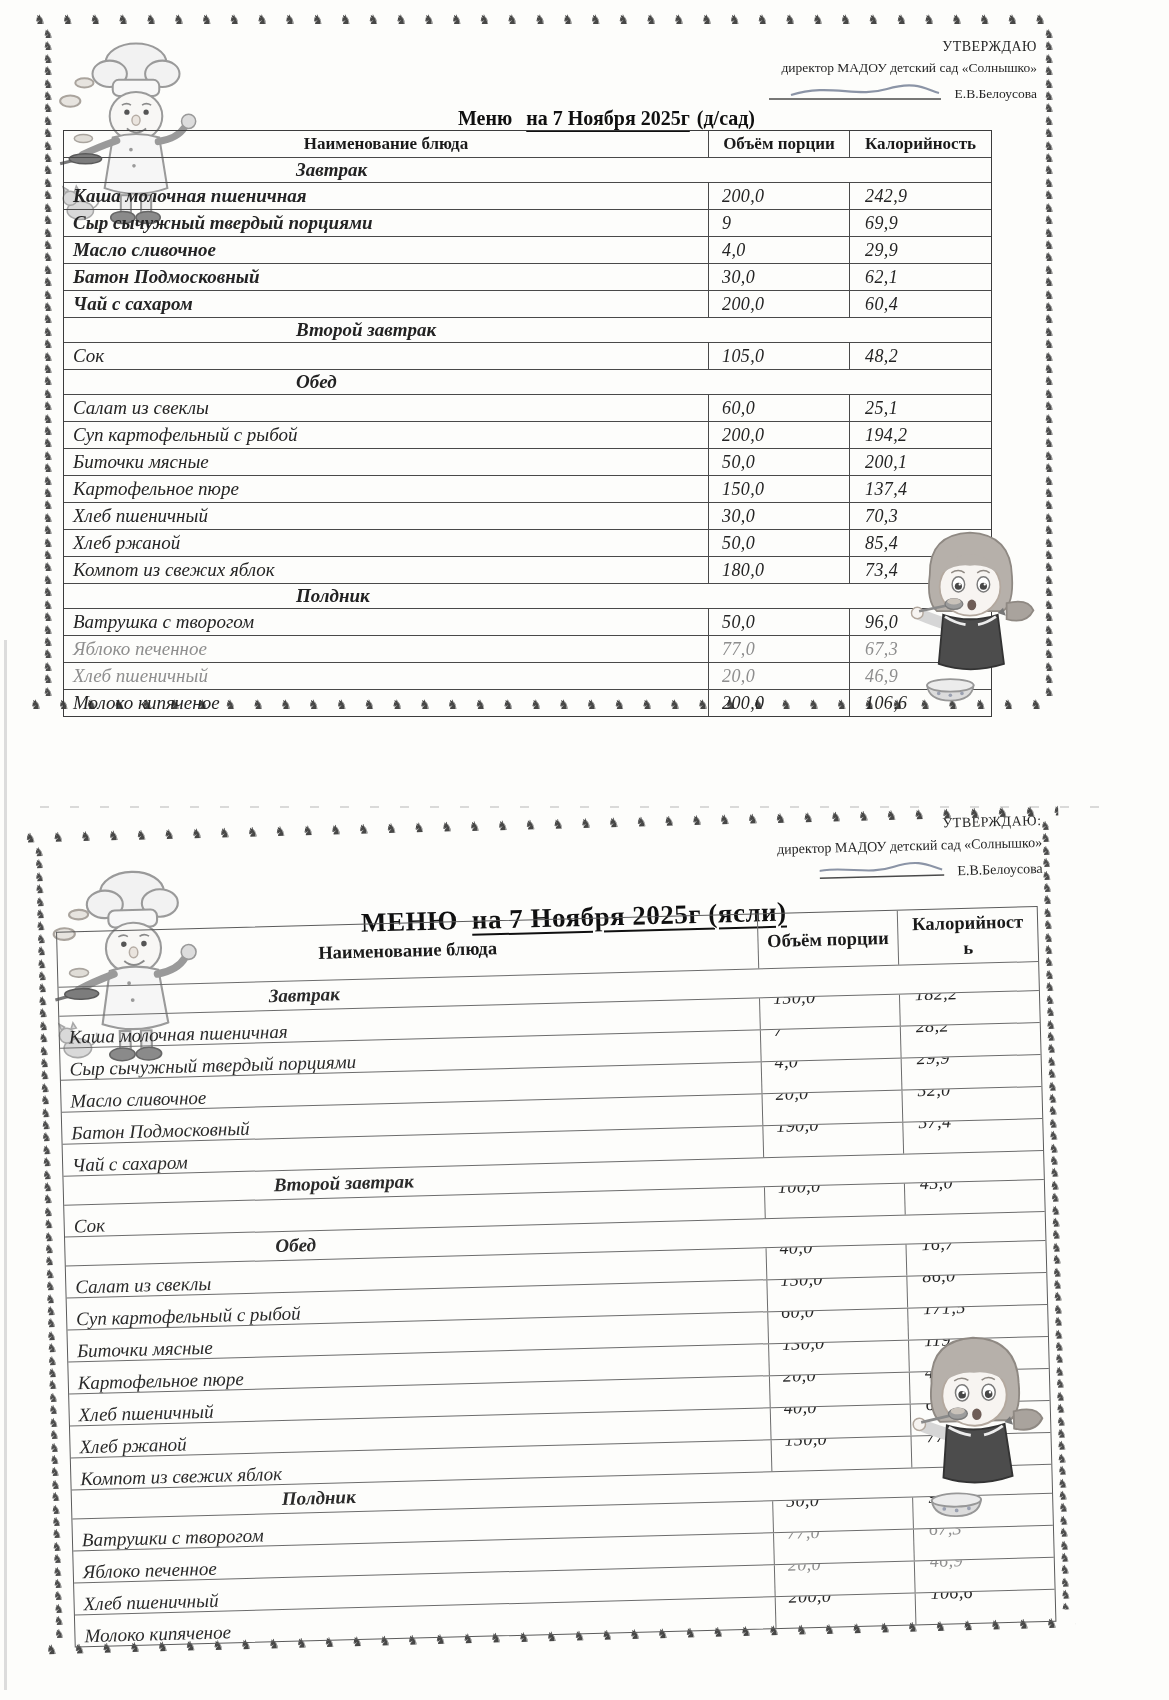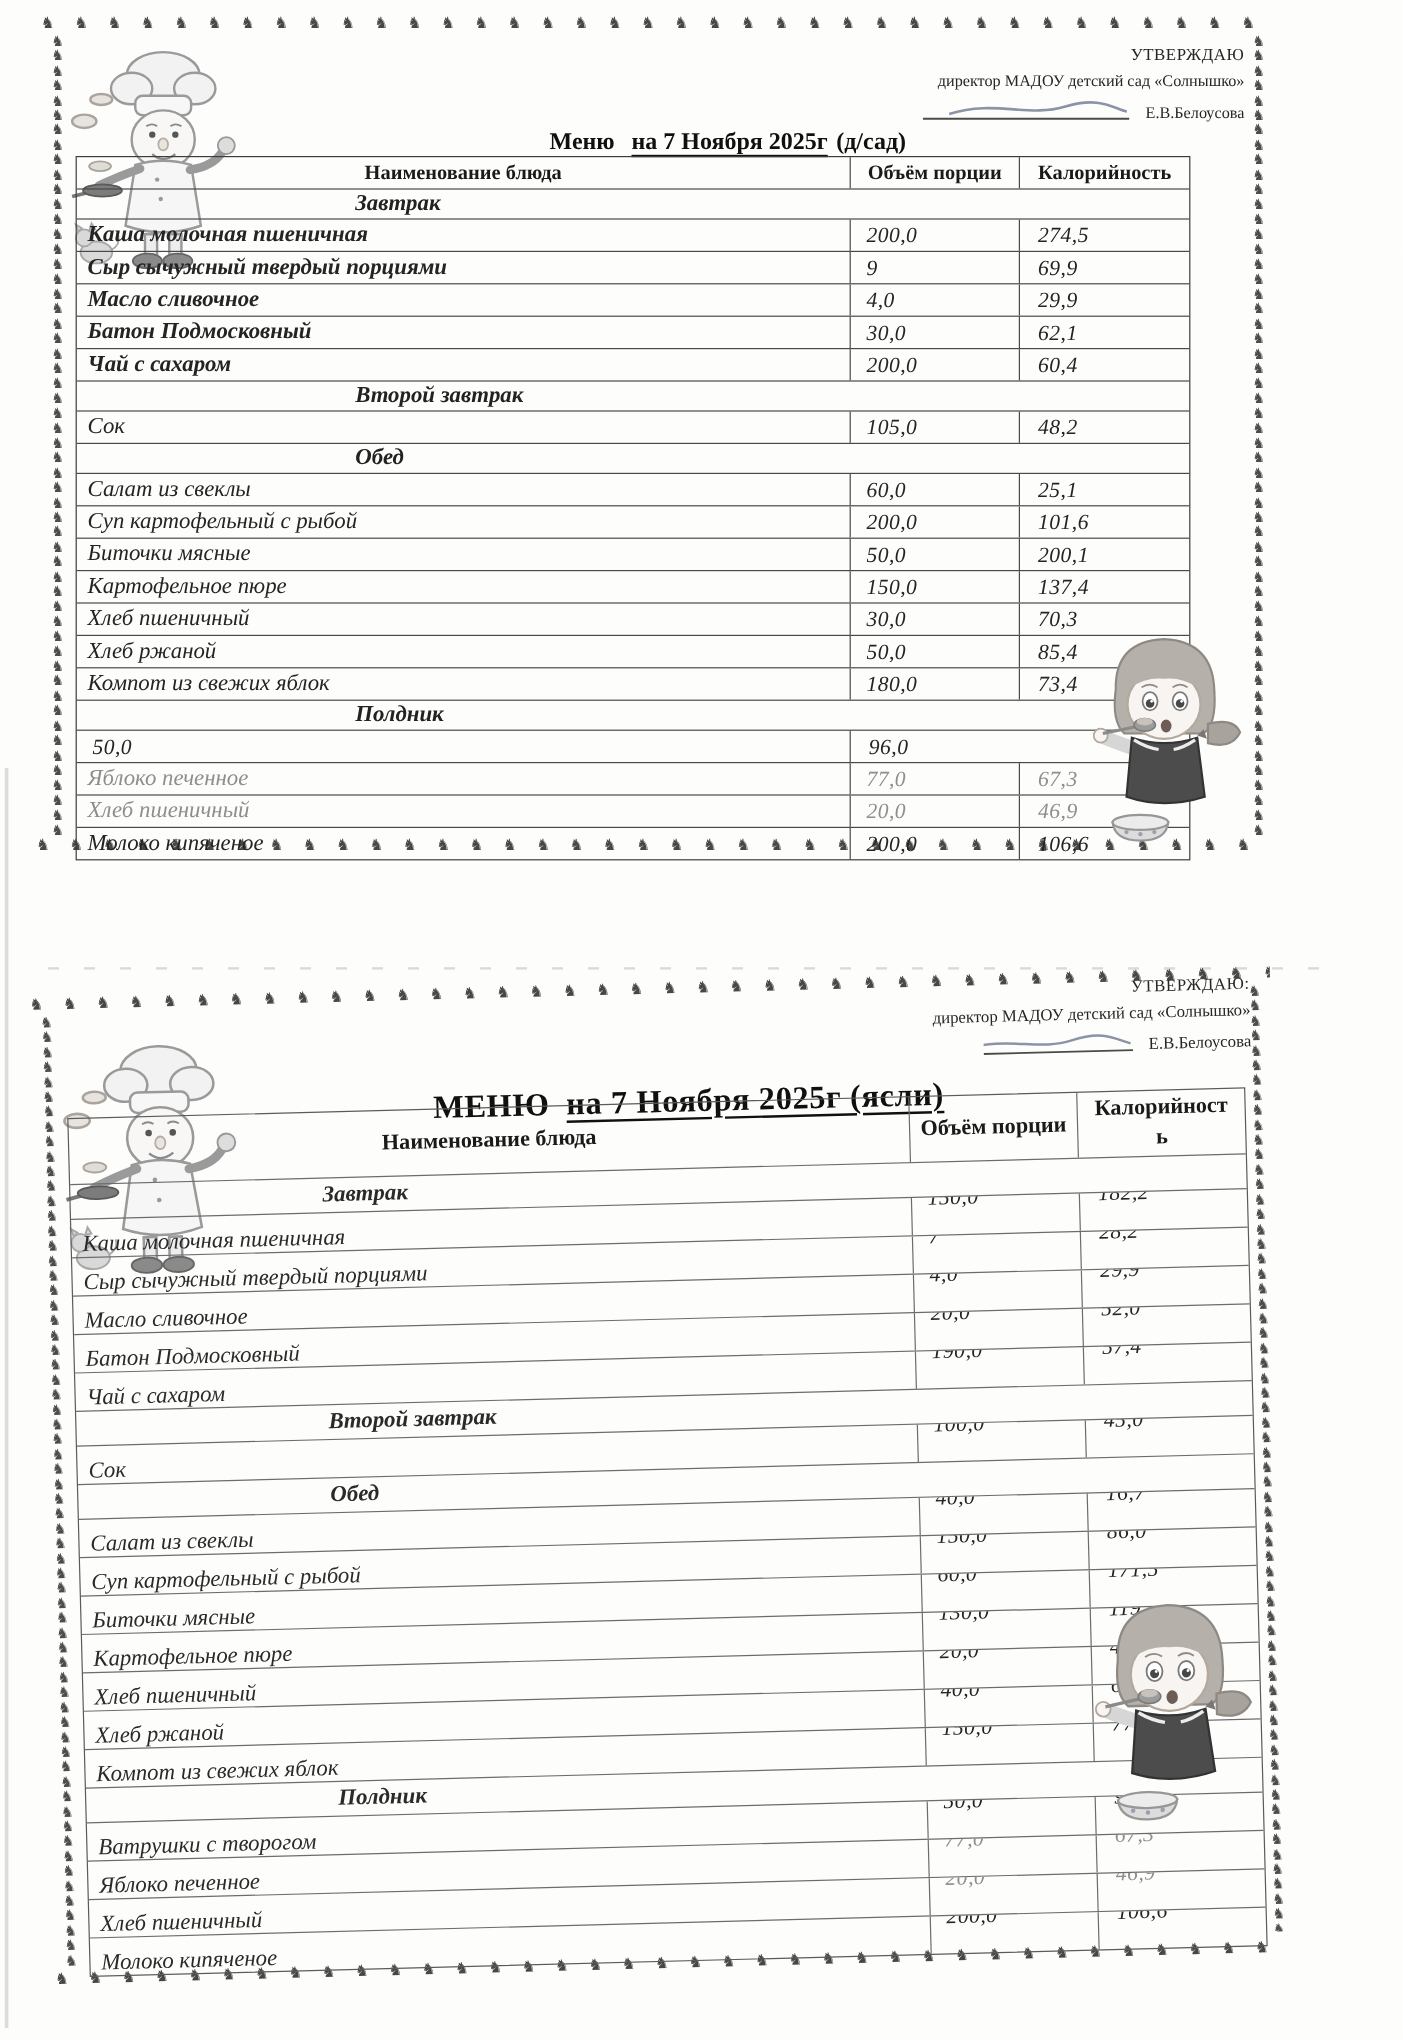--- a/index.html
+++ b/index.html
@@ -309,21 +309,21 @@
           <span>Завтрак</span>
         </div>
         <div class="t-row bolded">
           <div class="c-name">
             <span>Каша молочная пшеничная</span>
           </div>
           <div class="c-vol">
             <span>200,0</span>
           </div>
           <div class="c-cal">
-            <span>274,5</span>
+            <span>242,9</span>
           </div>
         </div>
         <div class="t-row bolded">
           <div class="c-name">
             <span>Сыр сычужный твердый порциями</span>
           </div>
           <div class="c-vol">
             <span>9</span>
           </div>
           <div class="c-cal">
@@ -392,21 +392,21 @@
           </div>
         </div>
         <div class="t-row">
           <div class="c-name">
             <span>Суп картофельный с рыбой</span>
           </div>
           <div class="c-vol">
             <span>200,0</span>
           </div>
           <div class="c-cal">
-            <span>101,6</span>
+            <span>194,2</span>
           </div>
         </div>
         <div class="t-row">
           <div class="c-name">
             <span>Биточки мясные</span>
           </div>
           <div class="c-vol">
             <span>50,0</span>
           </div>
           <div class="c-cal">
@@ -454,20 +454,23 @@
             <span>180,0</span>
           </div>
           <div class="c-cal">
             <span>73,4</span>
           </div>
         </div>
         <div class="t-sec">
           <span>Полдник</span>
         </div>
         <div class="t-row">
+          <div class="c-name">
+            <span>Ватрушка с творогом</span>
+          </div>
           <div class="c-vol">
             <span>50,0</span>
           </div>
           <div class="c-cal">
             <span>96,0</span>
           </div>
         </div>
         <div class="t-row faded">
           <div class="c-name">
             <span>Яблоко печенное</span>

